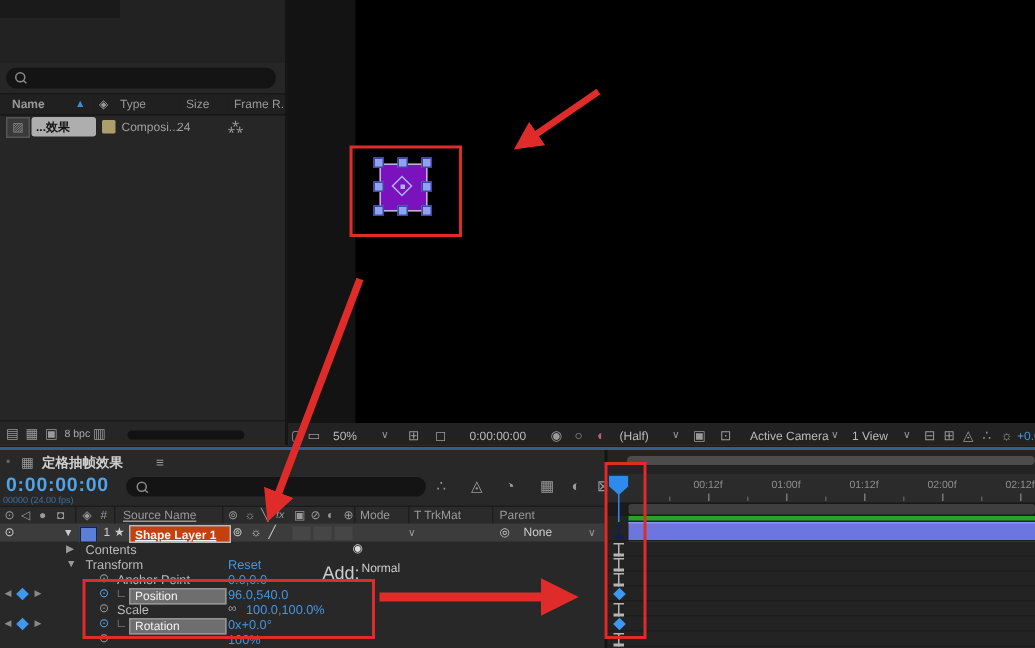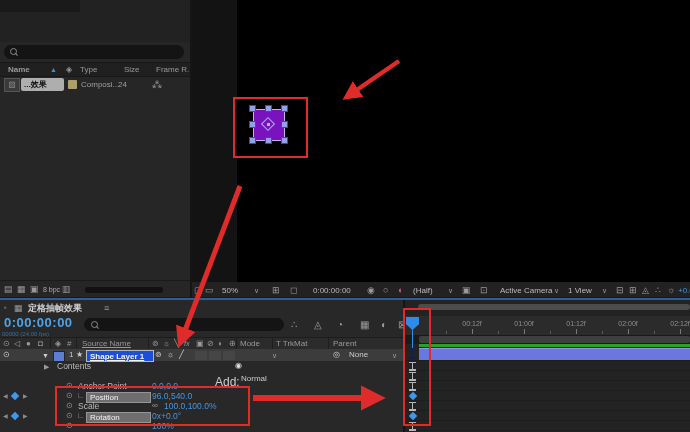--- a/index.html
+++ b/index.html
@@ -167,41 +167,46 @@
       <span class="vline" style="left:272px;top:0;height:12px;"></span>
       <span class="vline" style="left:328px;top:0;height:12px;"></span>
     </div>
 
     <div class="abs" style="left:0;top:49px;width:405px;height:12px;background:#3c3c3c;">
       <span class="ic" style="left:3px;top:2px;font-size:8px;color:#ccc;">⊙</span>
       <span class="ic" style="left:42px;top:2.5px;font-size:7px;color:#ccc;">▼</span>
       <span class="abs" style="left:53px;top:1.5px;width:10px;height:9px;background:#5b7ed7;border:1px solid #20242c;"></span>
       <span class="t" style="left:69px;top:2px;font-size:8px;color:#ccc;">1</span>
       <span class="ic" style="left:76px;top:2px;font-size:8px;color:#ccc;">★</span>
-      <span class="abs" style="left:86px;top:0.5px;width:66px;height:10px;border:1px solid #b8b8b8;background:#1d4ed8;">
+      <span class="abs" style="left:86px;top:0.5px;width:66px;height:10px;border:1px solid #b8b8b8;background:#c2410c;">
         <span class="t" style="left:3px;top:2px;font-size:8px;font-weight:bold;color:#f2f2f2;text-decoration:underline;">Shape Layer 1</span>
       </span>
       <span class="ic" style="left:155px;top:2px;font-size:8px;color:#ccc;">⊚</span>
       <span class="ic" style="left:167px;top:2px;font-size:8px;color:#ccc;">☼</span>
       <span class="ic" style="left:179px;top:2px;font-size:8px;color:#ccc;">╱</span>
       <span class="abs" style="left:195px;top:1.5px;width:12px;height:9px;background:#464646;"></span>
       <span class="abs" style="left:209px;top:1.5px;width:12px;height:9px;background:#464646;"></span>
       <span class="abs" style="left:223px;top:1.5px;width:12px;height:9px;background:#464646;"></span>
       <span class="t" style="left:241px;top:2px;font-size:8px;color:#ccc;margin-top:24px;">Normal</span>
       <span class="ic" style="left:272px;top:2.5px;font-size:7px;">∨</span>
       <span class="ic" style="left:333px;top:2px;font-size:8px;color:#ccc;">◎</span>
       <span class="t" style="left:349px;top:2px;font-size:8px;color:#ccc;">None</span>
       <span class="ic" style="left:392px;top:2.5px;font-size:7px;">∨</span>
     </div>
 
     <div class="abs" style="left:0;top:61px;width:405px;height:10px;">
       <span class="ic" style="left:44px;top:1.5px;font-size:7px;">▶</span>
       <span class="t" style="left:57px;top:1px;font-size:8.5px;color:#bbb;">Contents</span>
       <span class="t" style="left:215px;top:15px;font-size:12px;color:#ccc;">Add:</span>
       <span class="ic" style="left:235px;top:1px;font-size:8px;color:#ddd;">◉</span>
+    </div>
+    <div class="abs" style="left:0;top:71px;width:405px;height:10px;">
+      <span class="ic" style="left:44px;top:1.5px;font-size:7px;">▼</span>
+      <span class="t" style="left:57px;top:1px;font-size:8.5px;color:#bbb;">Transform</span>
+      <span class="t blue" style="left:152px;top:1px;font-size:8.5px;">Reset</span>
     </div>
     <div class="abs" style="left:0;top:81px;width:405px;height:10px;">
       <span class="ic" style="left:66px;top:1px;font-size:8px;">⊙</span>
       <span class="t" style="left:78px;top:1px;font-size:8.5px;color:#bbb;">Anchor Point</span>
       <span class="t blue" style="left:152px;top:1px;font-size:8.5px;">0.0,0.0</span>
     </div>
     <div class="abs" style="left:0;top:91px;width:405px;height:10px;">
       <span class="ic" style="left:3px;top:2px;font-size:6px;color:#8a8a8a;">◀</span>
       <span class="kf" style="left:12px;top:1.5px;"></span>
       <span class="ic" style="left:23px;top:2px;font-size:6px;color:#8a8a8a;">▶</span>

